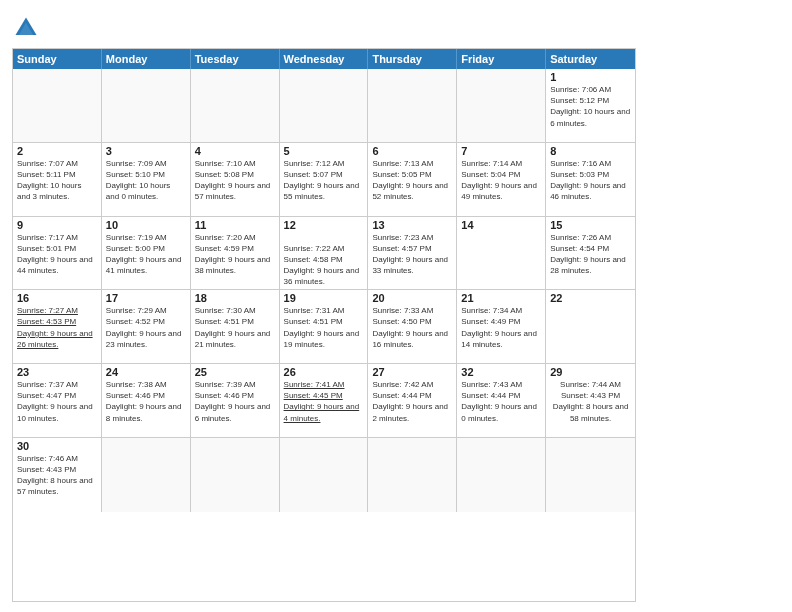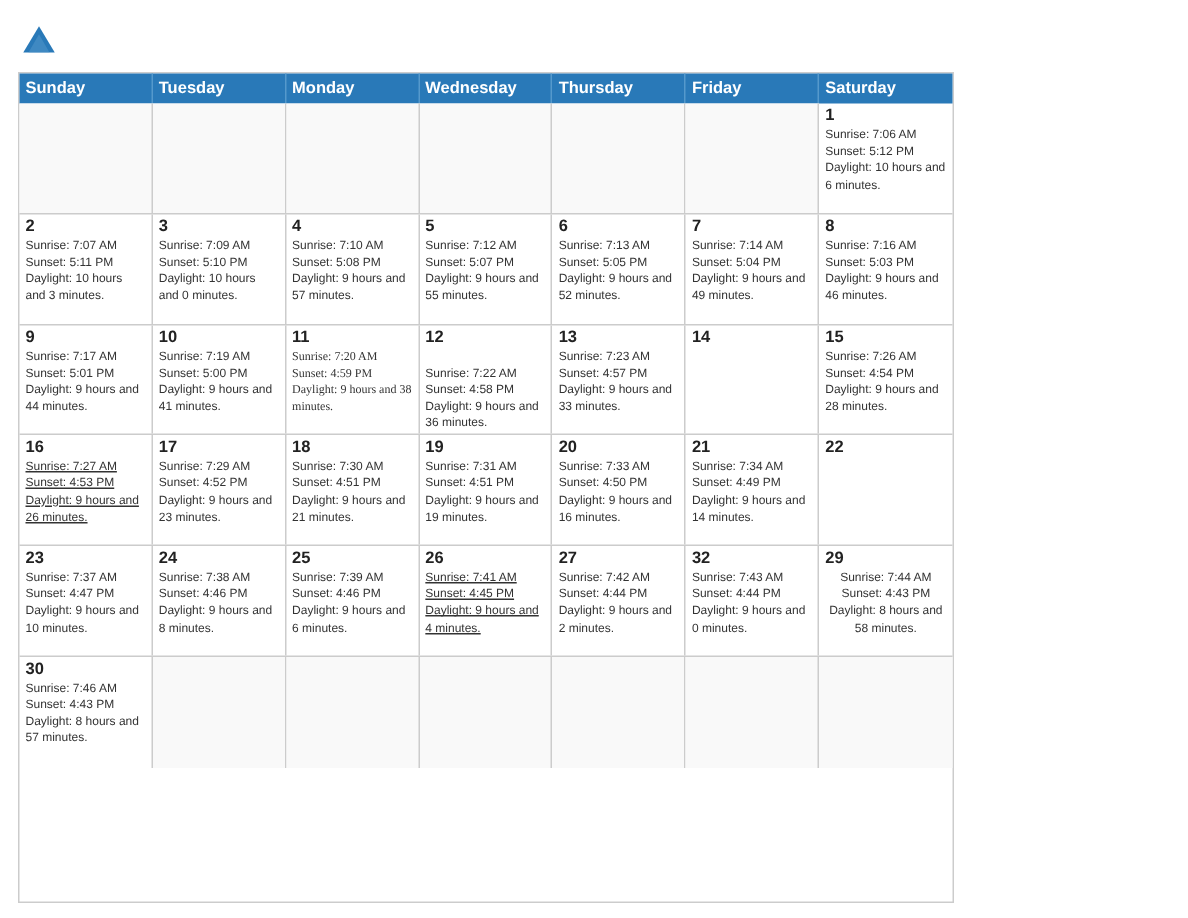--- a/index.html
+++ b/index.html
@@ -162,22 +162,22 @@
     </div>
     <div class="title-area">
       <div class="month-title"></div>
       <div class="location"></div>
     </div>
   </div>
 
   <div class="calendar">
     <div class="cal-header">
     <div class="cal-header-cell">Sunday</div>
+        <div class="cal-header-cell">Monday</div>
         <div class="cal-header-cell">Tuesday</div>
-        <div class="cal-header-cell">Monday</div>
         <div class="cal-header-cell">Wednesday</div>
         <div class="cal-header-cell">Thursday</div>
         <div class="cal-header-cell">Friday</div>
         <div class="cal-header-cell">Saturday</div>
       </div>
     <div class="cal-body">
     <div class="cal-row">
           <div class="cal-cell empty"></div>
           <div class="cal-cell empty"></div>
           <div class="cal-cell empty"></div>
@@ -243,21 +243,21 @@
 Daylight: 9 hours and 44 minutes.</div>
           </div>
           <div class="cal-cell">
             <span class="day-num">10</span>
             <div class="day-info" style="white-space: pre-line;">Sunrise: 7:19 AM
 Sunset: 5:00 PM
 Daylight: 9 hours and 41 minutes.</div>
           </div>
           <div class="cal-cell">
             <span class="day-num">11</span>
-            <div class="day-info" style="white-space: pre-line; font-family: Liberation Serif, serif;">Sunrise: 7:20 AM
+            <div class="day-info" style="white-space: pre-line;">Sunrise: 7:20 AM
 Sunset: 4:59 PM
 Daylight: 9 hours and 38 minutes.</div>
           </div>
           <div class="cal-cell">
             <span class="day-num">12</span>
             <div class="day-info" style="white-space: pre-line; margin-top: 12px;">Sunrise: 7:22 AM
 Sunset: 4:58 PM
 Daylight: 9 hours and 36 minutes.</div>
           </div>
           <div class="cal-cell">

